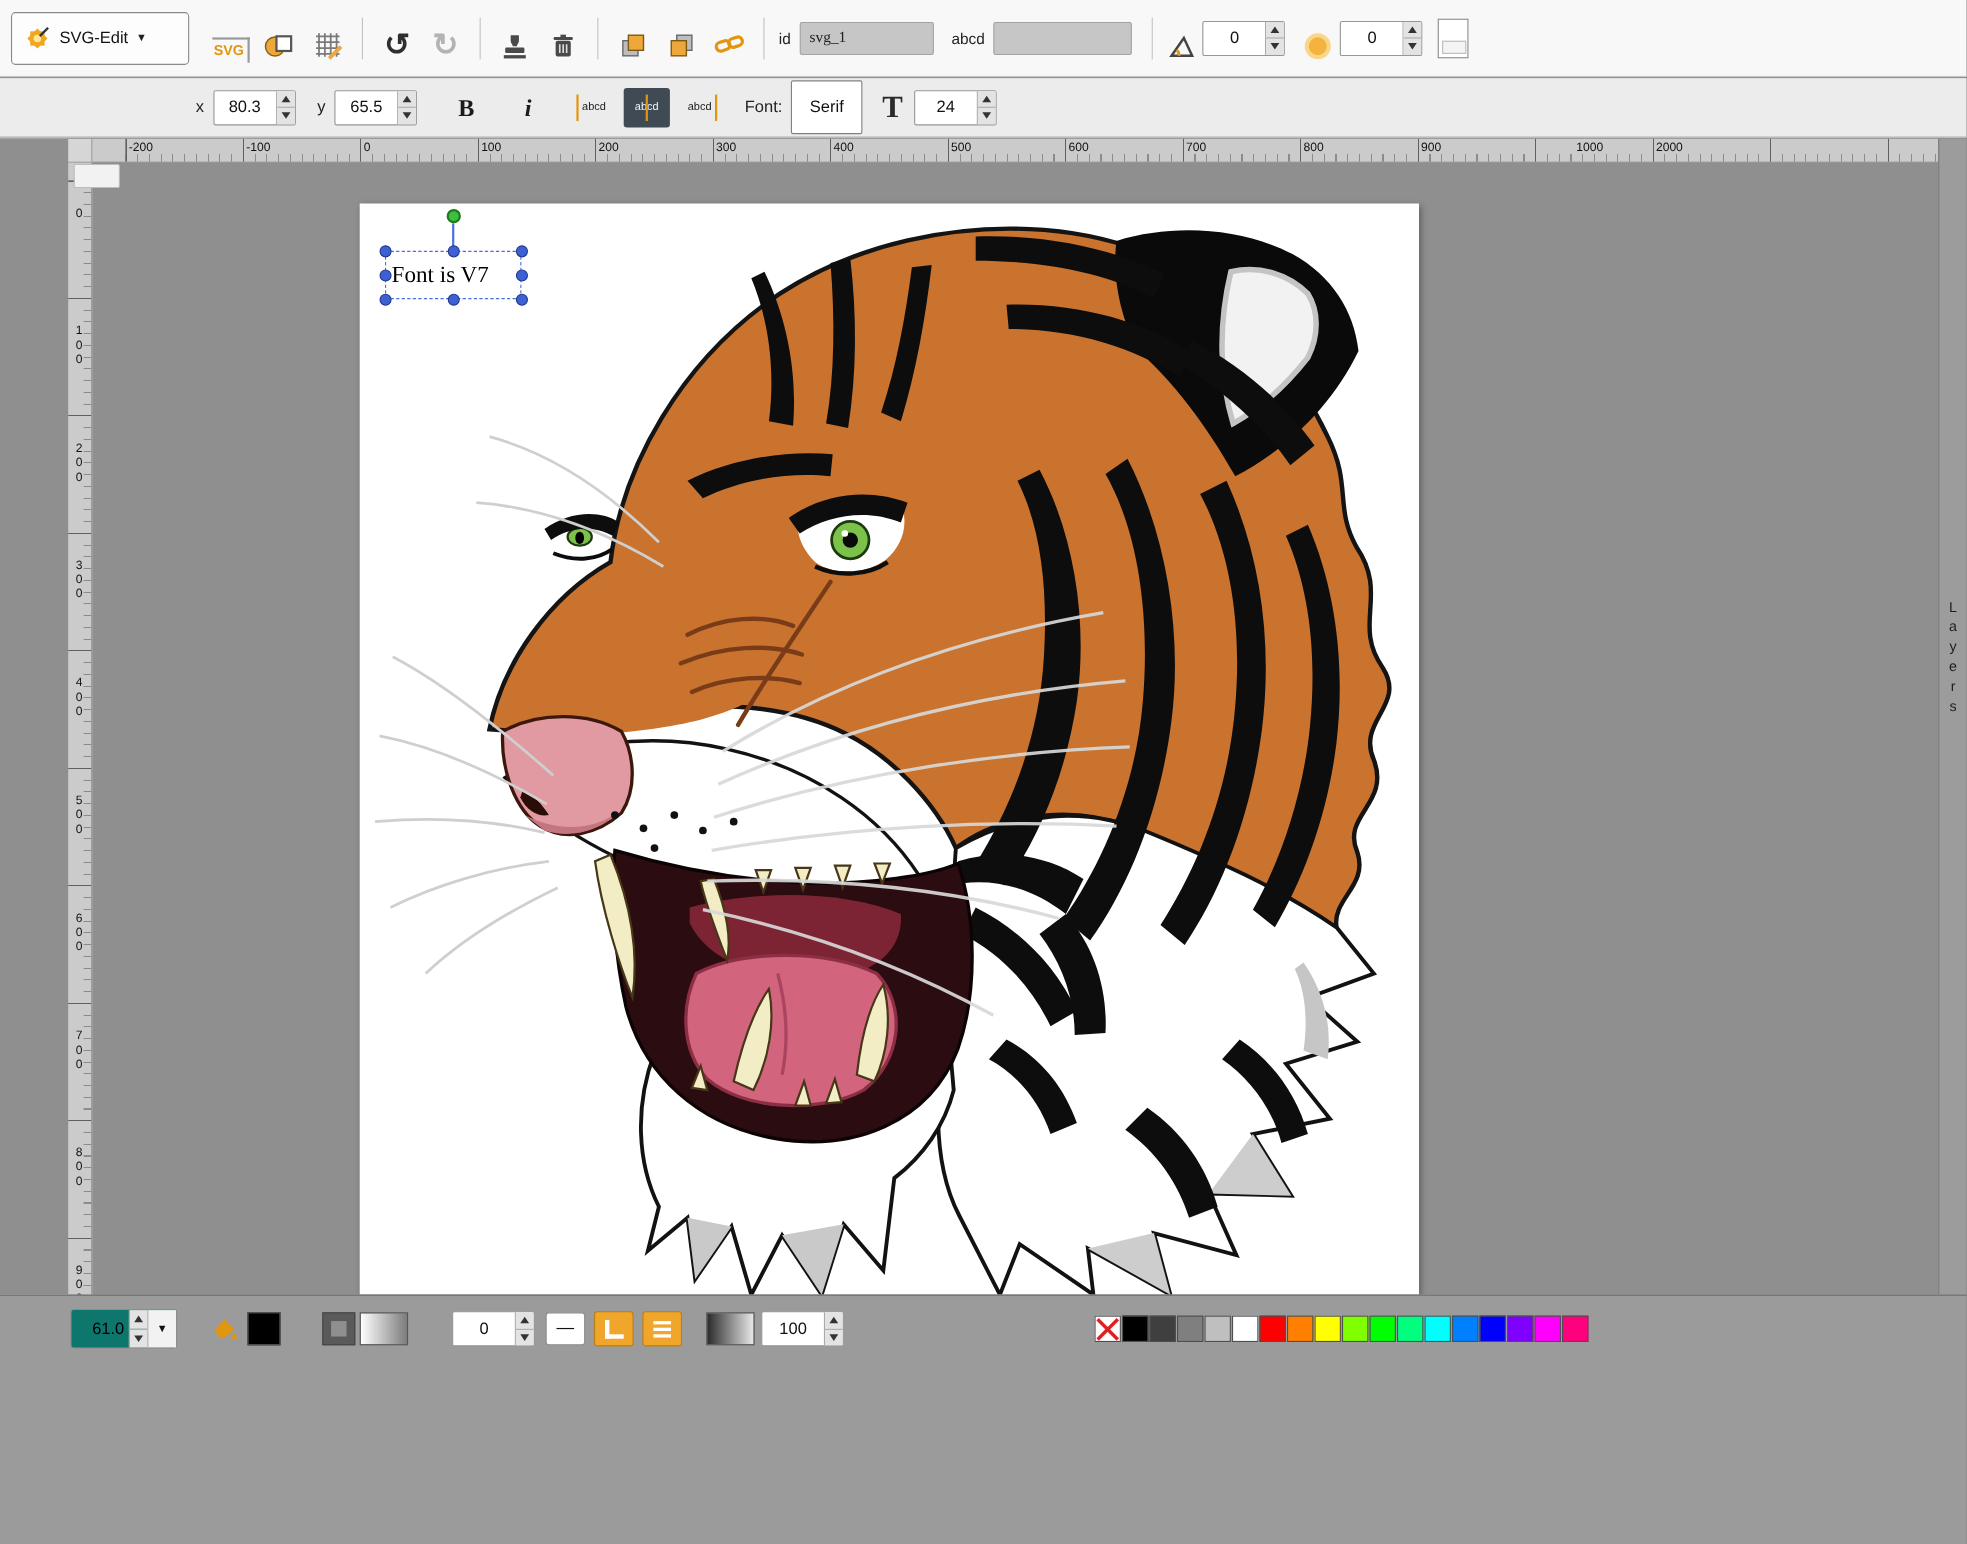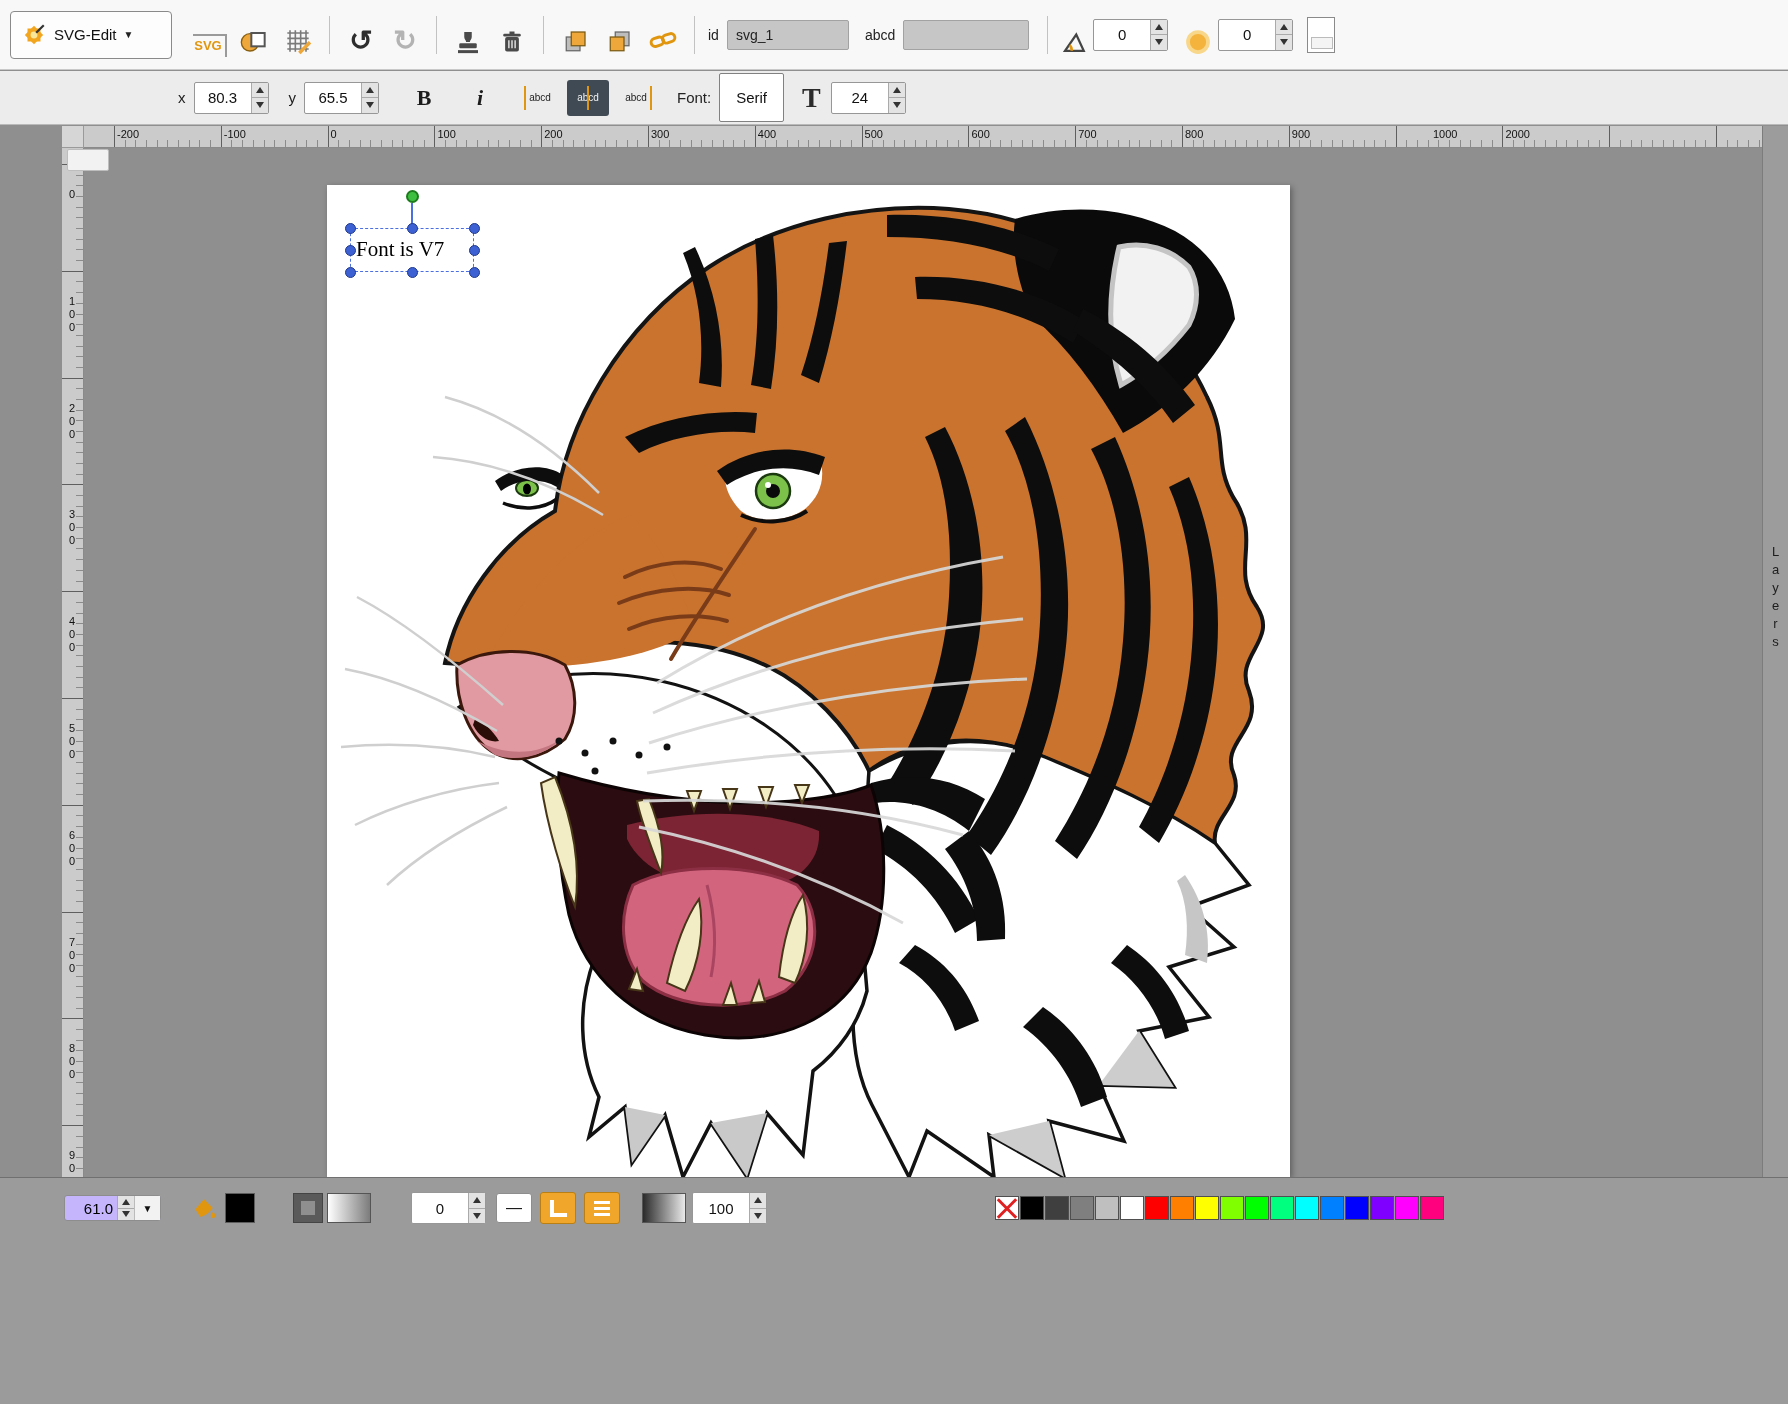--- a/index.html
+++ b/index.html
@@ -77,21 +77,21 @@
   .handle{position:absolute;width:11px;height:11px;border-radius:50%;background:#3d61d2;border:1px solid #20398f;}
   #rot-handle{position:absolute;left:79px;top:5px;width:13px;height:13px;border-radius:50%;background:#3fbf3f;border:2px solid #1d7a1d;}
   #rot-stem{position:absolute;left:84px;top:18px;width:2px;height:25px;background:#4a6fe0;}
 
   #layers-tab{position:absolute;right:0;top:0;width:26px;height:100%;background:#9c9c9c;border-left:1px solid #7c7c7c;}
   #layers-tab .vlabel{position:absolute;top:418px;left:5px;font-size:13px;color:#1d1d1d;writing-mode:vertical-rl;text-orientation:upright;letter-spacing:3px;}
 
   
   #toolbar-bottom{position:absolute;left:0;top:1177px;width:1788px;height:227px;background:#9b9b9b;border-top:1px solid #707070;}
   #bottom-controls{display:flex;align-items:center;height:46px;margin-top:7px;padding-left:64px;}
-  .zoom-box{display:flex;align-items:center;height:26px;background:#c4b5fd;border:1px solid #8d8d8d;border-radius:3px;}
+  .zoom-box{display:flex;align-items:center;height:36px;background:#0f766e;border:1px solid #8d8d8d;border-radius:3px;}
   .zoom-box input{border:none;outline:none;width:52px;text-align:right;font-size:15px;background:transparent;padding-right:4px;}
   .zoom-dd{width:26px;height:100%;display:flex;align-items:center;justify-content:center;font-size:10px;color:#111;border-left:1px solid #bbb;background:#f2f2f2;}
   .swatch-black{width:30px;height:30px;background:#000;border:1px solid #5c5c5c;margin-left:6px;}
   .stroke-square{width:30px;height:30px;background:#5a5a5a;border:1px solid #444;margin-left:38px;position:relative;}
   .stroke-square::after{content:"";position:absolute;inset:7px;background:#8f8f8f;}
   .gradient-swatch{width:44px;height:30px;background:linear-gradient(90deg,#ffffff,#7c7c7c);border:1px solid #555;margin-left:4px;}
   .dash-btn{width:36px;height:30px;background:#fff;border:1px solid #8d8d8d;border-radius:3px;display:flex;align-items:center;justify-content:center;font-size:16px;color:#111;margin-left:10px;}
   .orange-btn{width:36px;height:32px;background:#f0a62a;border:1px solid #b97f14;border-radius:3px;display:flex;align-items:center;justify-content:center;margin-left:8px;}
   .orange-btn.lj::before{content:"";width:13px;height:13px;border-left:4px solid #fff;border-bottom:4px solid #fff;}
   .orange-btn.lc::before{content:"";width:16px;height:3px;background:#fff;box-shadow:0 6px 0 #fff,0 -6px 0 #fff;}
@@ -181,21 +181,21 @@
         <g fill="none" stroke="#e1960f" stroke-width="2.2">
           <rect x="3" y="9.5" width="9.5" height="6" rx="3" transform="rotate(-18 8 12.5)"></rect>
           <rect x="11.5" y="7" width="9.5" height="6" rx="3" transform="rotate(-18 16.2 10)"></rect>
         </g>
       </svg>
     </div>
 
     <div class="sep"></div>
 
     <span class="fieldlabel">id</span>
-    <input class="grayinput" style="width: 122px;" type="text" value="svg_1">
+    <input class="grayinput" style="width: 122px; font-family: Liberation Serif, serif;" type="text" value="svg_1">
     <span class="fieldlabel" style="margin-left:16px">abcd</span>
     <input class="grayinput" style="width: 126px;" type="text" value="">
 
     <div class="sep" style="margin-left:18px"></div>
 
     <div class="tbtn" style="width:36px">
       <svg viewBox="0 0 24 24" width="30" height="30">
         <path d="M4 19 L19 19 L13 6 Z" fill="none" stroke="#444" stroke-width="1.8"></path>
         <path d="M9.5 19 A6 6 0 0 0 7.8 14.6" stroke="#e1960f" fill="none" stroke-width="2.2"></path>
       </svg>

